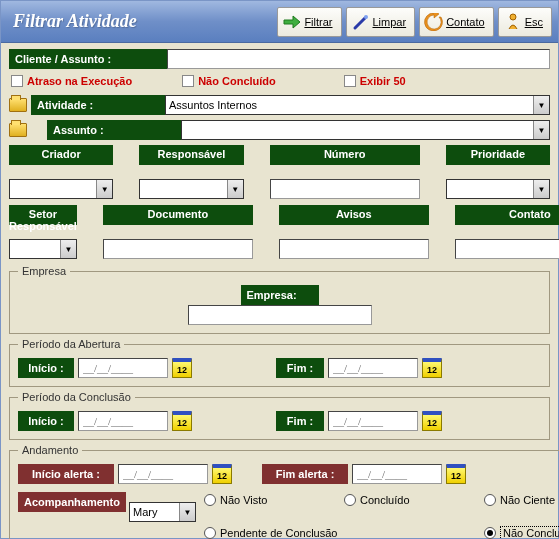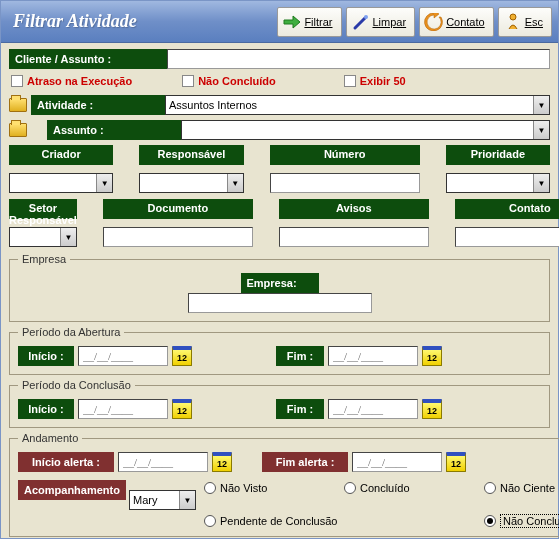--- a/index.html
+++ b/index.html
@@ -120,21 +120,21 @@
     border: 1px solid #a07010;
     border-radius: 1px;
     position: relative;
   }
   .folder-ico::before{
     content:'';position:absolute;top:-4px;left:1px;width:8px;height:4px;
     background:#ffe070;border:1px solid #a07010;border-bottom:none;border-radius:1px 1px 0 0;
   }
   
   .grid4 { display: grid; grid-template-columns: repeat(4, 1fr); gap: 10px 26px; margin: 4px 0 6px; }
-  .gcol { display:flex; flex-direction:column; gap:8px;}
+  .gcol { display:flex; flex-direction:column; gap:14px;}
   .ghdr { background:#0d4d0d;color:#fff;font-weight:bold;text-align:center;padding:3px 0;height:20px;}
   
   fieldset {
     border: 1px solid #a09880;
     margin: 4px 0;
     padding: 8px 8px 8px 8px;
     position: relative;
   }
   fieldset > legend {
     padding: 0 4px;

